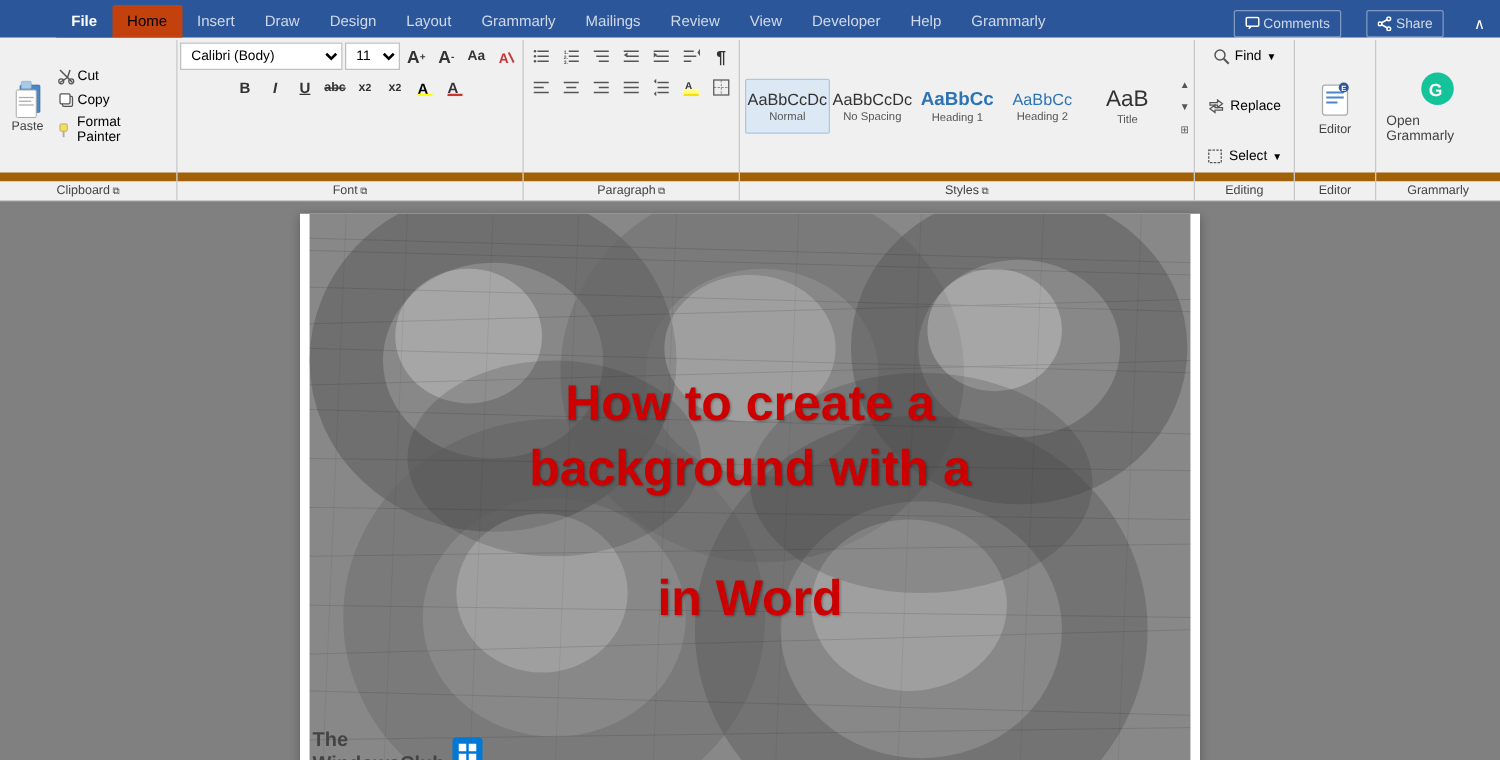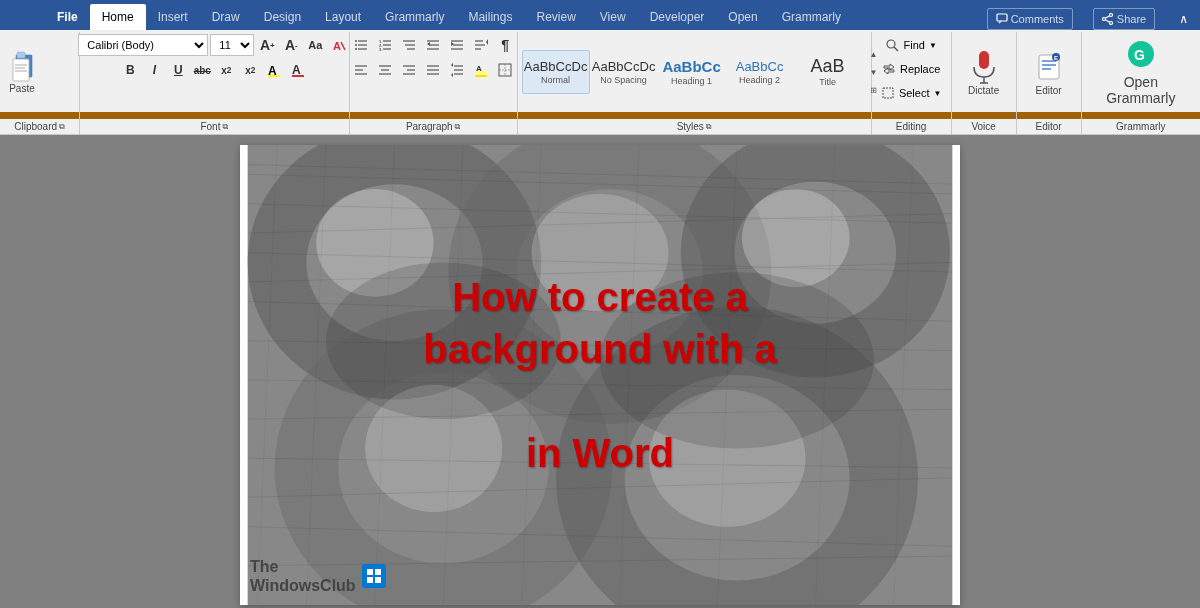--- a/index.html
+++ b/index.html
@@ -25,21 +25,21 @@
       color: #d0d8e8;
       font-size: 12px;
       cursor: pointer;
       height: 26px;
       display: flex;
       align-items: center;
       border-radius: 2px 2px 0 0;
     }
 
     .tab-item.active {
-      background: #ffffff;
+      background: #c2410c;
       color: #000;
       font-weight: normal;
     }
 
     .tab-right {
       margin-left: auto;
       display: flex;
       align-items: center;
       gap: 20px;
       padding-right: 8px;
@@ -270,21 +270,21 @@
     <div class="tab-item active">Home</div>
     <div class="tab-item">Insert</div>
     <div class="tab-item">Draw</div>
     <div class="tab-item">Design</div>
     <div class="tab-item">Layout</div>
     <div class="tab-item">Grammarly</div>
     <div class="tab-item">Mailings</div>
     <div class="tab-item">Review</div>
     <div class="tab-item">View</div>
     <div class="tab-item">Developer</div>
-    <div class="tab-item">Open</div>
+    <div class="tab-item">Help</div>
     <div class="tab-item">Grammarly</div>
 
     <div class="tab-right">
       <div class="tab-right-btn">
         <svg width="12" height="12" viewBox="0 0 12 12">
             <rect x="1" y="1" width="10" height="7" rx="1" fill="none" stroke="white" stroke-width="1.2"></rect>
             <line x1="3" y1="10" x2="5" y2="8" stroke="white" stroke-width="1.2"></line>
           </svg>
         <span>Comments</span>
       </div>
@@ -311,20 +311,44 @@
 
             <svg width="28" height="32" viewBox="0 0 28 32">
               <rect x="8" y="4" width="16" height="22" rx="1" fill="#4a86c8" stroke="#3a6898" stroke-width="0.5"></rect>
               <rect x="5" y="8" width="16" height="22" rx="1" fill="white" stroke="#aaa" stroke-width="0.8"></rect>
               <rect x="9" y="1" width="8" height="6" rx="1" fill="#aac8e8" stroke="#88aacc" stroke-width="0.5"></rect>
               <line x1="7" y1="14" x2="19" y2="14" stroke="#aaa" stroke-width="1"></line>
               <line x1="7" y1="17" x2="17" y2="17" stroke="#aaa" stroke-width="1"></line>
               <line x1="7" y1="20" x2="19" y2="20" stroke="#aaa" stroke-width="1"></line>
             </svg>
             <span style="font-size:10px;color:#444;">Paste</span>
+          </div>
+          <div style="display:flex;flex-direction:column;gap:1px;padding:2px 0;">
+            <div style="display:flex;align-items:center;gap:2px;padding:2px 4px;cursor:pointer;border-radius:2px;font-size:11px;">
+              <svg width="14" height="14" viewBox="0 0 14 14">
+                  <path d="M2 2 L8 8 M8 8 L2 12 M8 8 L12 12 M8 8 L10 2" stroke="#555" stroke-width="1.2" fill="none"></path>
+                  <circle cx="3" cy="11" r="2" fill="none" stroke="#555" stroke-width="1"></circle>
+                  <circle cx="11" cy="11" r="2" fill="none" stroke="#555" stroke-width="1"></circle>
+                </svg>
+              <span>Cut</span>
+            </div>
+            <div style="display:flex;align-items:center;gap:2px;padding:2px 4px;cursor:pointer;border-radius:2px;font-size:11px;">
+              <svg width="14" height="14" viewBox="0 0 14 14">
+                  <rect x="4" y="4" width="8" height="8" rx="1" fill="none" stroke="#555" stroke-width="1"></rect>
+                  <rect x="2" y="2" width="8" height="8" rx="1" fill="white" stroke="#555" stroke-width="1"></rect>
+                </svg>
+              <span>Copy</span>
+            </div>
+            <div style="display:flex;align-items:center;gap:2px;padding:2px 4px;cursor:pointer;border-radius:2px;font-size:11px;">
+              <svg width="14" height="14" viewBox="0 0 14 14">
+                  <rect x="2" y="2" width="6" height="6" rx="1" fill="#ffdd44" stroke="#aaa" stroke-width="0.8"></rect>
+                  <line x1="5" y1="8" x2="5" y2="13" stroke="#aaa" stroke-width="1.5"></line>
+                </svg>
+              <span>Format Painter</span>
+            </div>
           </div>
         </div>
       </div>
       <div class="group-footer">
         <span>Clipboard</span>
         <span style="font-size:8px;">⧉</span>
       </div>
     </div>
 
     <div class="group-wrapper" style="min-width:190px;">
@@ -538,21 +562,21 @@
           <div class="scroll-arrow">⊞</div>
         </div>
       </div>
       <div class="group-footer">
         <span>Styles</span>
         <span style="font-size:8px;">⧉</span>
       </div>
     </div>
 
     <div class="group-wrapper" style="min-width:80px;">
-      <div class="group-inner" style="flex-direction:column;gap:2px;">
+      <div class="group-inner" style="flex-direction:column;gap:18px;">
         <div class="editing-btn">
           <svg width="14" height="14" viewBox="0 0 14 14">
               <circle cx="6" cy="6" r="4" fill="none" stroke="#555" stroke-width="1.2"></circle>
               <line x1="9" y1="9" x2="13" y2="13" stroke="#555" stroke-width="1.5"></line>
             </svg>
           <span>Find</span>
           <span style="font-size:8px;">▼</span>
         </div>
         <div class="editing-btn">
           <svg width="14" height="14" viewBox="0 0 14 14">
@@ -567,36 +591,20 @@
             </svg>
           <span>Select</span>
           <span style="font-size:8px;">▼</span>
         </div>
       </div>
       <div class="group-footer">
         <span style="font-size:10px;color:#444;">Editing</span>
       </div>
     </div>
 
-    <div class="group-wrapper" style="min-width:65px;">
-      <div class="group-inner" style="justify-content:center;">
-        <div class="action-icon-btn">
-          <svg width="28" height="36" viewBox="0 0 28 36">
-            <rect x="9" y="2" width="10" height="18" rx="5" fill="#cc3333"></rect>
-            <path d="M4 18 Q4 28 14 28 Q24 28 24 18" fill="none" stroke="#555" stroke-width="1.5"></path>
-            <line x1="14" y1="28" x2="14" y2="34" stroke="#555" stroke-width="1.5"></line>
-            <line x1="10" y1="34" x2="18" y2="34" stroke="#555" stroke-width="1.5"></line>
-          </svg>
-          <span style="font-size:10px;color:#444;">Dictate</span>
-        </div>
-      </div>
-      <div class="group-footer">
-        <span style="font-size:10px;color:#444;">Voice</span>
-      </div>
-    </div>
 
     <div class="group-wrapper" style="min-width:65px;">
       <div class="group-inner" style="justify-content:center;">
         <div class="action-icon-btn">
           <svg width="28" height="36" viewBox="0 0 28 36">
             <rect x="4" y="6" width="20" height="24" rx="2" fill="white" stroke="#aaa" stroke-width="1"></rect>
             <line x1="7" y1="12" x2="21" y2="12" stroke="#4a86c8" stroke-width="1.5"></line>
             <line x1="7" y1="16" x2="21" y2="16" stroke="#4a86c8" stroke-width="1.5"></line>
             <line x1="7" y1="20" x2="16" y2="20" stroke="#4a86c8" stroke-width="1.5"></line>
             <circle cx="21" cy="8" r="4" fill="#2b579a"></circle>
@@ -610,21 +618,21 @@
       </div>
     </div>
 
     <div class="group-wrapper" style="min-width:80px;border-right:none;">
       <div class="group-inner" style="justify-content:center;">
         <div class="action-icon-btn">
           <svg width="32" height="36" viewBox="0 0 32 36">
             <circle cx="16" cy="16" r="13" fill="#15c39a"></circle>
             <text x="9" y="22" font-size="14" font-weight="bold" fill="white">G</text>
           </svg>
-          <span style="font-size:14px;color:#444;text-align:center;">Open Grammarly</span>
+          <span style="font-size:11px;color:#444;text-align:left;">Open Grammarly</span>
         </div>
       </div>
       <div class="group-footer">
         <span style="font-size:10px;color:#444;">Grammarly</span>
       </div>
     </div>
   </div>
 </div>
 
 <div class="main-area">

